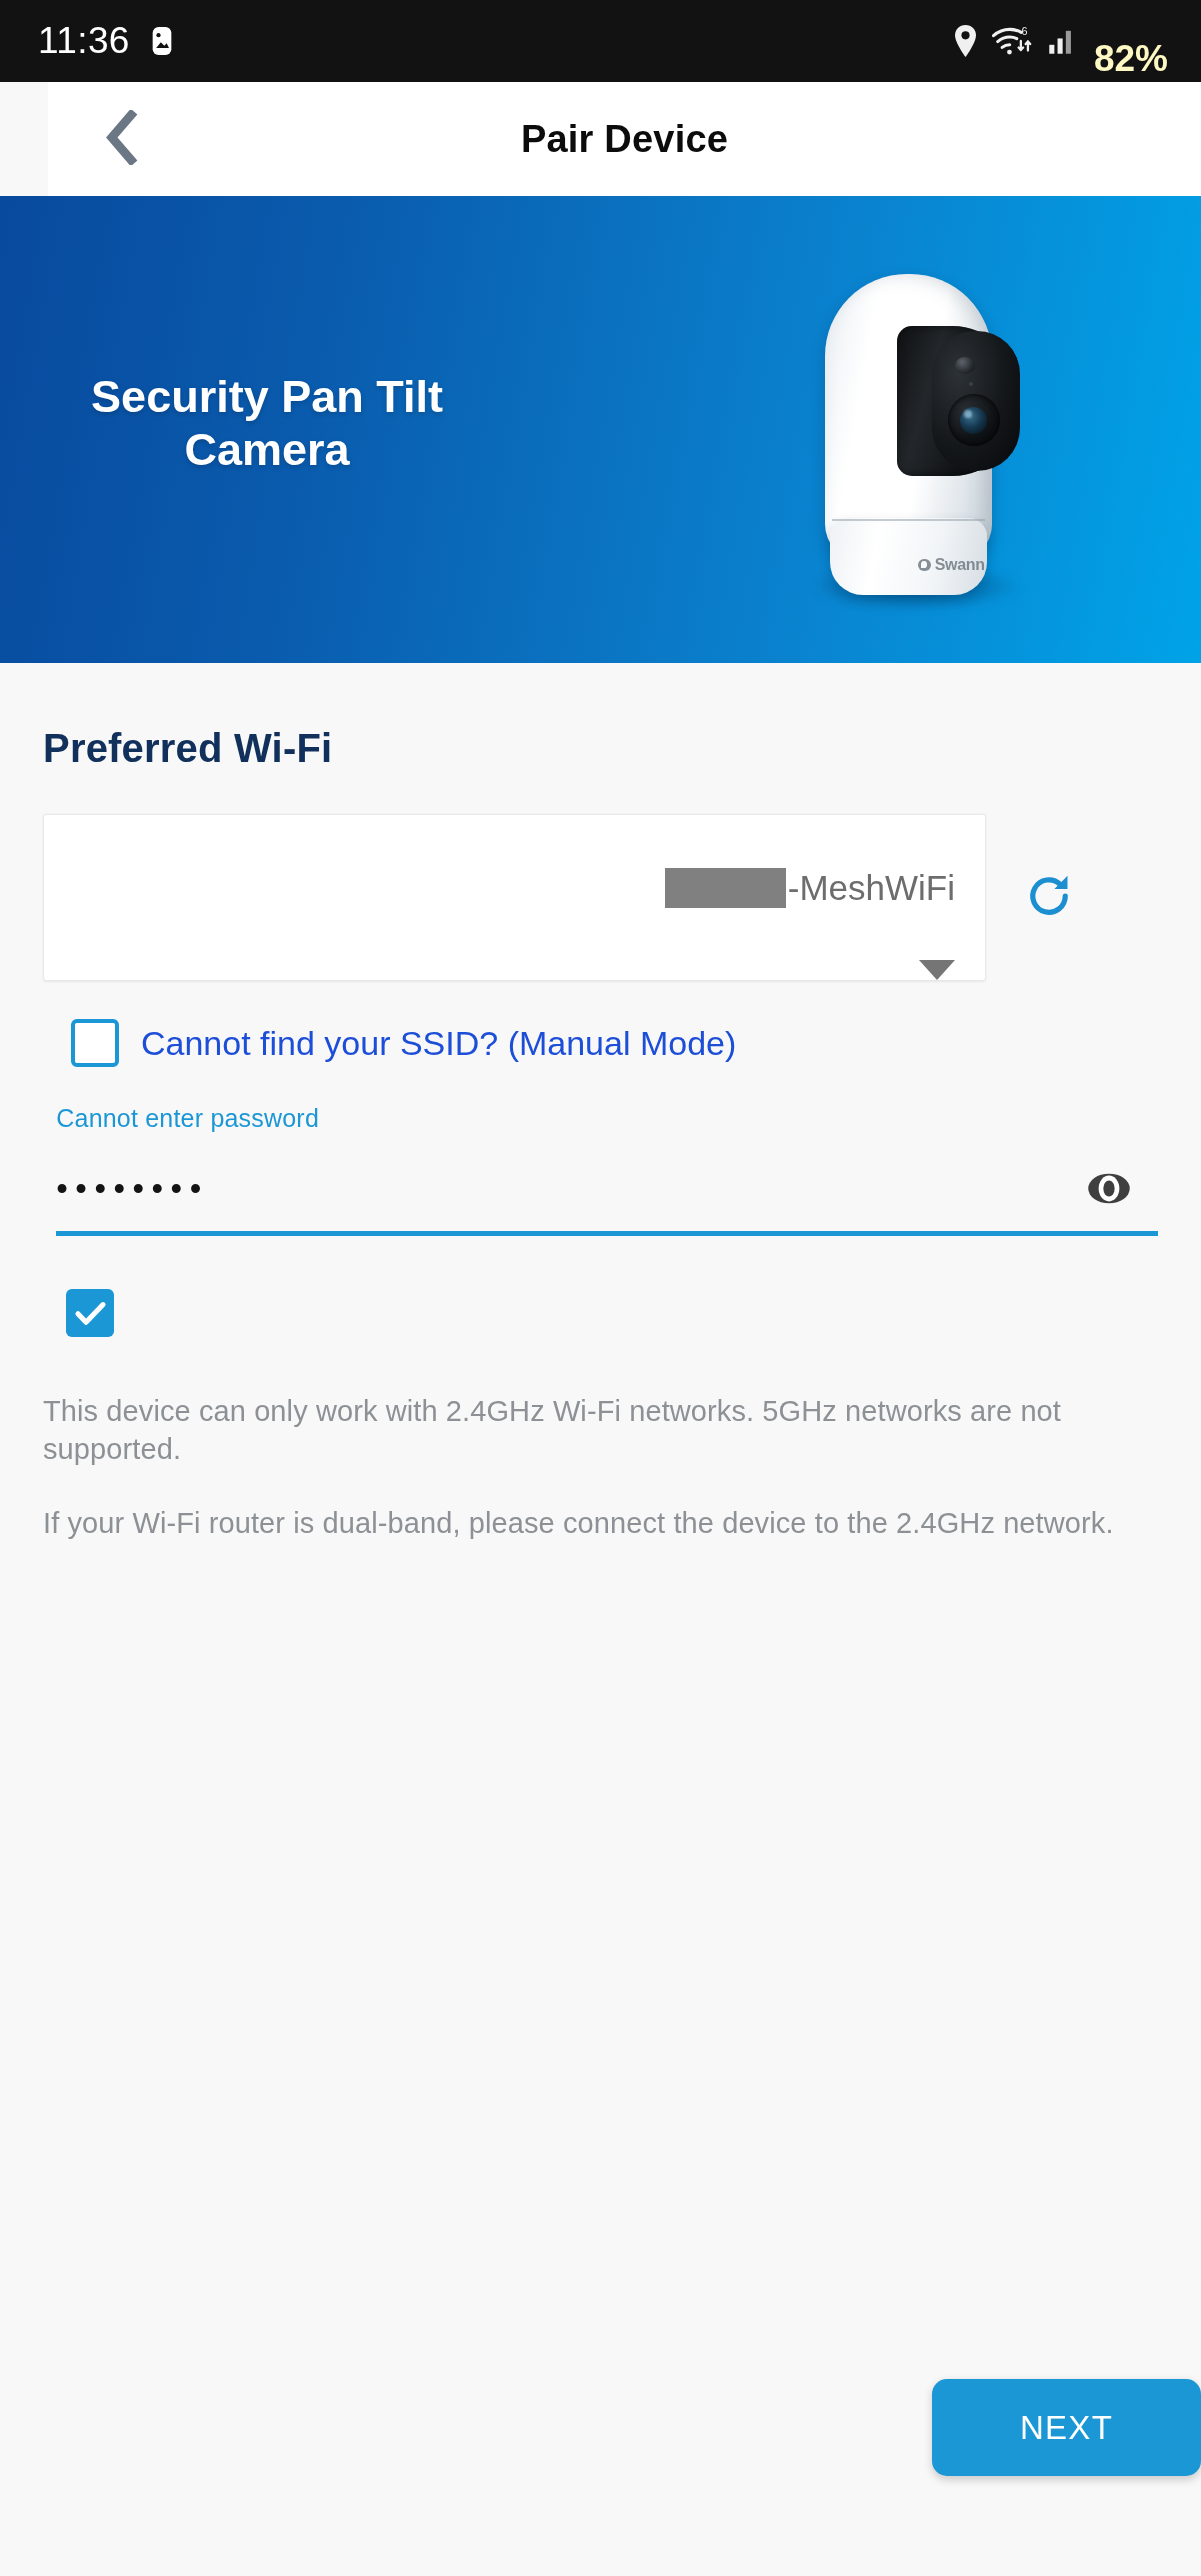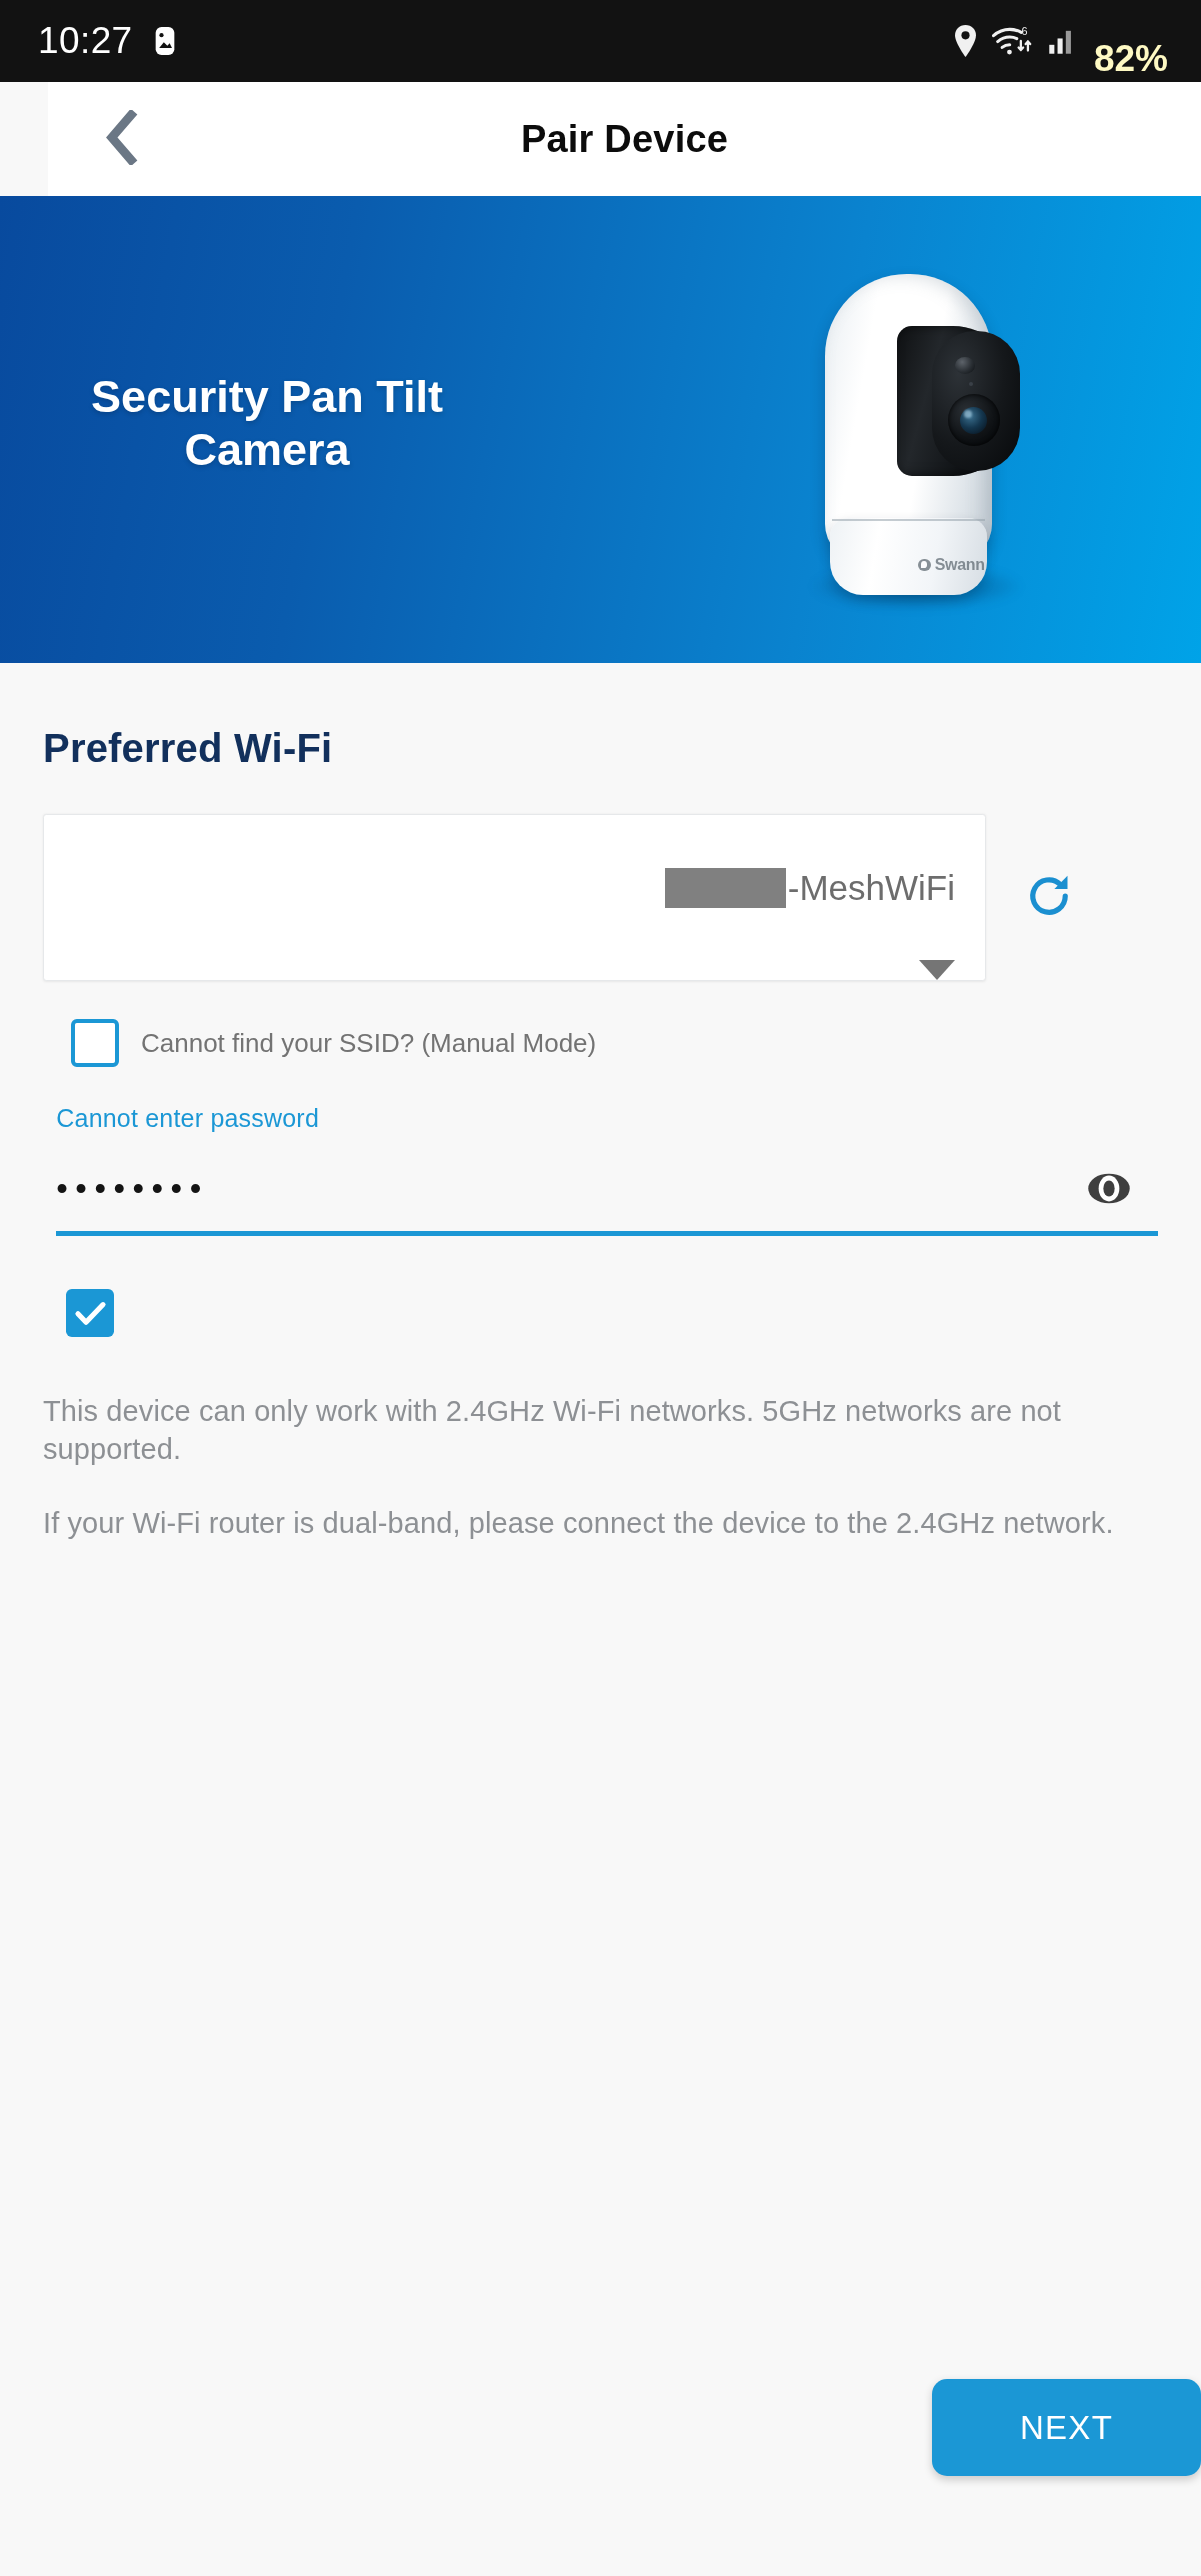--- a/index.html
+++ b/index.html
@@ -310,22 +310,22 @@
     background:#ffffff;
   }
   .cbox.checked {
     background:#1b97d5;
     display:flex;
     align-items:center;
     justify-content:center;
   }
   .check-label {
     margin-left:22px;
-    font-size:26px;
-    color:#737373;
+    font-size:34px;
+    color:#1d4ed8;
   }
   .check-row.remember .check-label { margin-left:25px; }
 
   
   .pw-block { margin-top:37px; padding-left:13.3px; }
   .pw-label {
     font-size:25px;
     color:#1b97d5;
     letter-spacing:0.2px;
   }
@@ -387,21 +387,21 @@
     cursor:pointer;
   }
 </style>
 </head>
 <body>
 
 <div id="app">
 
   <div class="status-bar">
     <div class="status-left">
-      <span class="status-time">10:27</span>
+      <span class="status-time">11:36</span>
       <span class="sb-icon">
         <svg width="28" height="32" viewBox="0 0 24 26">
           <rect x="4" y="1" width="16" height="24" rx="5" fill="#ffffff"></rect>
           <path d="M7 19l4-5 3 3 2-2 2 4z" fill="#121212"></path>
           <circle cx="9" cy="8" r="1.8" fill="#121212"></circle>
         </svg>
       </span>
     </div>
     <div class="status-right">
       <span class="sb-icon">

